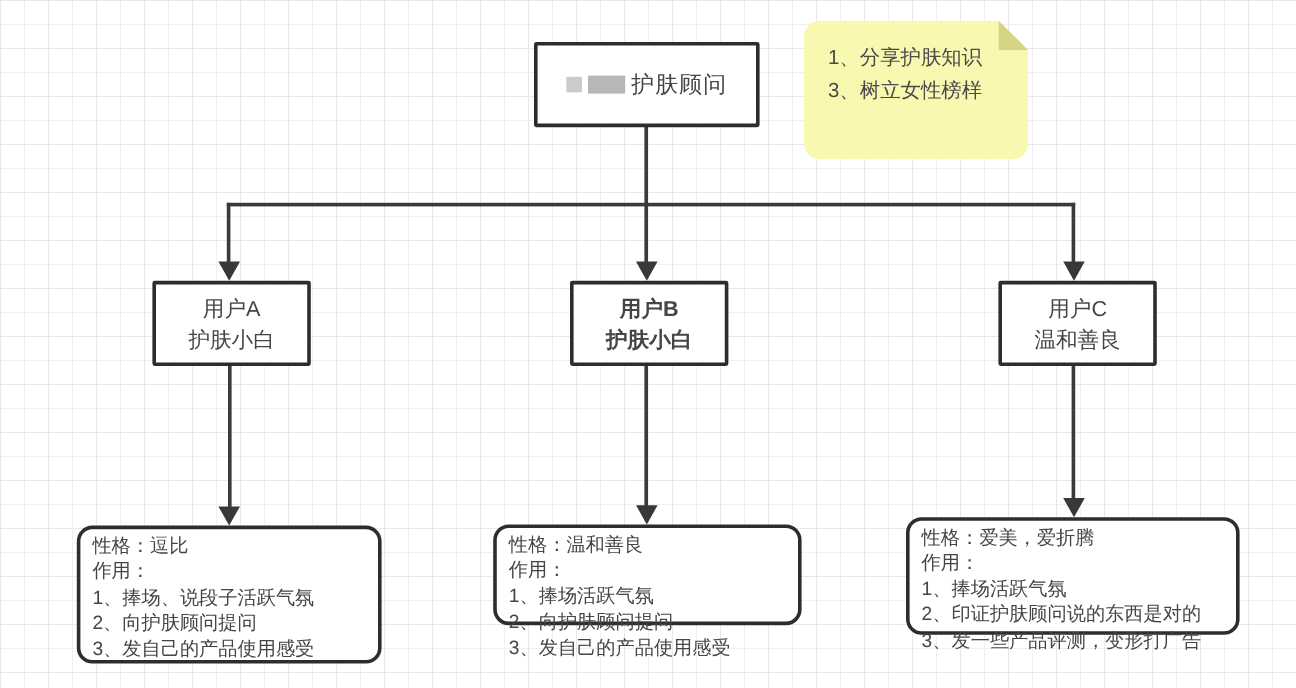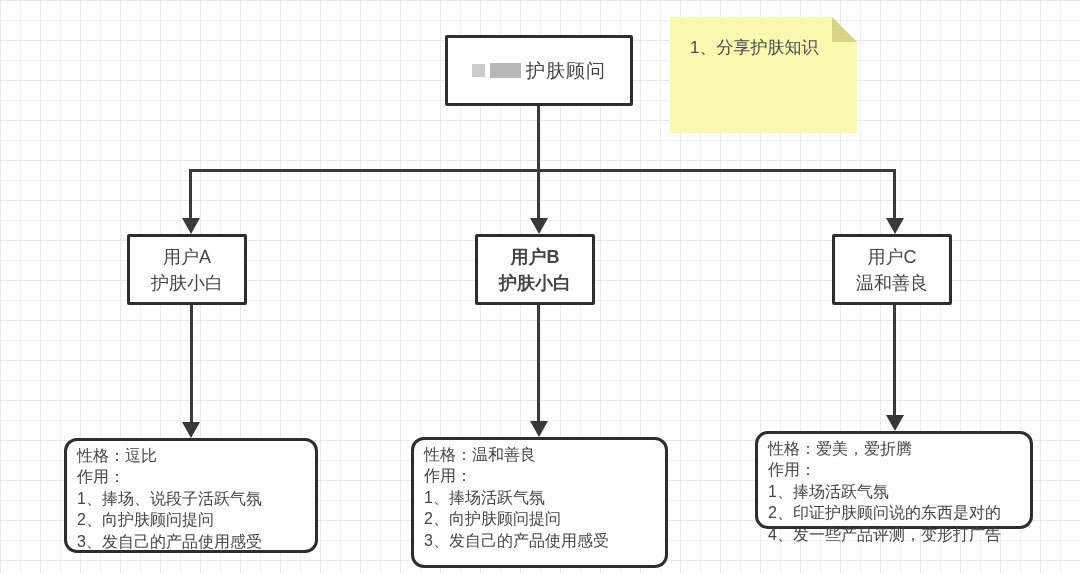--- a/index.html
+++ b/index.html
@@ -26,50 +26,51 @@
     display: flex;
     align-items: center;
     justify-content: center;
   }
   .node-top { left: 445px; top: 35px; width: 188px; height: 71px; }
   .node-top .row { display: flex; align-items: center; gap: 5px; }
   .redact-a { width: 13px; height: 13px; background: #cbcbcb; }
   .redact-b { width: 31px; height: 15px; background: #b7b7b7; }
   .node-top .lbl { font-size: 19px; color: #454545; letter-spacing: 1px; }
 
-  .user-node { width: 120px; height: 71px; flex-direction: column; }
+  .user-node { width: 132px; height: 71px; flex-direction: column; }
   .user-node .t { font-size: 18px; line-height: 26px; color: #454545; text-align: center; }
   .node-userA { left: 127px; top: 234px; }
   .node-userB { left: 475px; top: 234px; font-weight: bold; }
   .node-userC { left: 832px; top: 234px; }
 
   .detail-node {
     position: absolute;
     background: #fff;
     border: 3px solid #2d2d2d;
     border-radius: 13px;
     padding: 4px 10px;
     font-size: 16px;
     line-height: 21.4px;
     color: #454545;
   }
   .node-detailA { left: 64px;  top: 438px; width: 254px; height: 115px; }
-  .node-detailB { left: 411px; top: 437px; width: 257px; height: 131px; }
+  .node-detailB { left: 411px; top: 437px; width: 257px; height: 84px; }
   .node-detailC { left: 755px; top: 431px; width: 278px; height: 98px; }
 
   
   .note {
     position: absolute;
     left: 670px; top: 17px; width: 187px; height: 116px;
     background: #f8f8b0;
     clip-path: polygon(0 0, calc(100% - 25px) 0, 100% 25px, 100% 100%, 0 100%);
     padding: 17px 0 0 20px;
     font-size: 17px;
     line-height: 28px;
     color: #4a4a4a;
+    border-radius: 14px;
   }
   .note-fold {
     position: absolute;
     left: 832px; top: 17px; width: 25px; height: 25px;
     background: #d4d483;
     clip-path: polygon(0 0, 100% 100%, 0 100%);
   }
 
   
   .vline { position: absolute; width: 3px; background: #3a3a3a; }
@@ -109,20 +110,21 @@
 <div class="node node-top">
   <div class="row">
     <span class="redact-a"></span>
     <span class="redact-b"></span>
     <span class="lbl">护肤顾问</span>
   </div>
 </div>
 
 <div class="note">
   <div>1、分享护肤知识</div>
+  <div>3、树立女性榜样</div>
 </div>
 <div class="note-fold"></div>
 
 <div class="node user-node node-userA">
   <div class="t">用户A</div>
   <div class="t">护肤小白</div>
 </div>
 
 <div class="node user-node node-userB">
   <div class="t">用户B</div>
@@ -148,14 +150,14 @@
   <div>1、捧场活跃气氛</div>
   <div>2、向护肤顾问提问</div>
   <div>3、发自己的产品使用感受</div>
 </div>
 
 <div class="detail-node node-detailC">
   <div>性格：爱美，爱折腾</div>
   <div>作用：</div>
   <div>1、捧场活跃气氛</div>
   <div>2、印证护肤顾问说的东西是对的</div>
-  <div>4、发一些产品评测，变形打广告</div>
+  <div>3、发一些产品评测，变形打广告</div>
 </div>
 
 </body></html>

